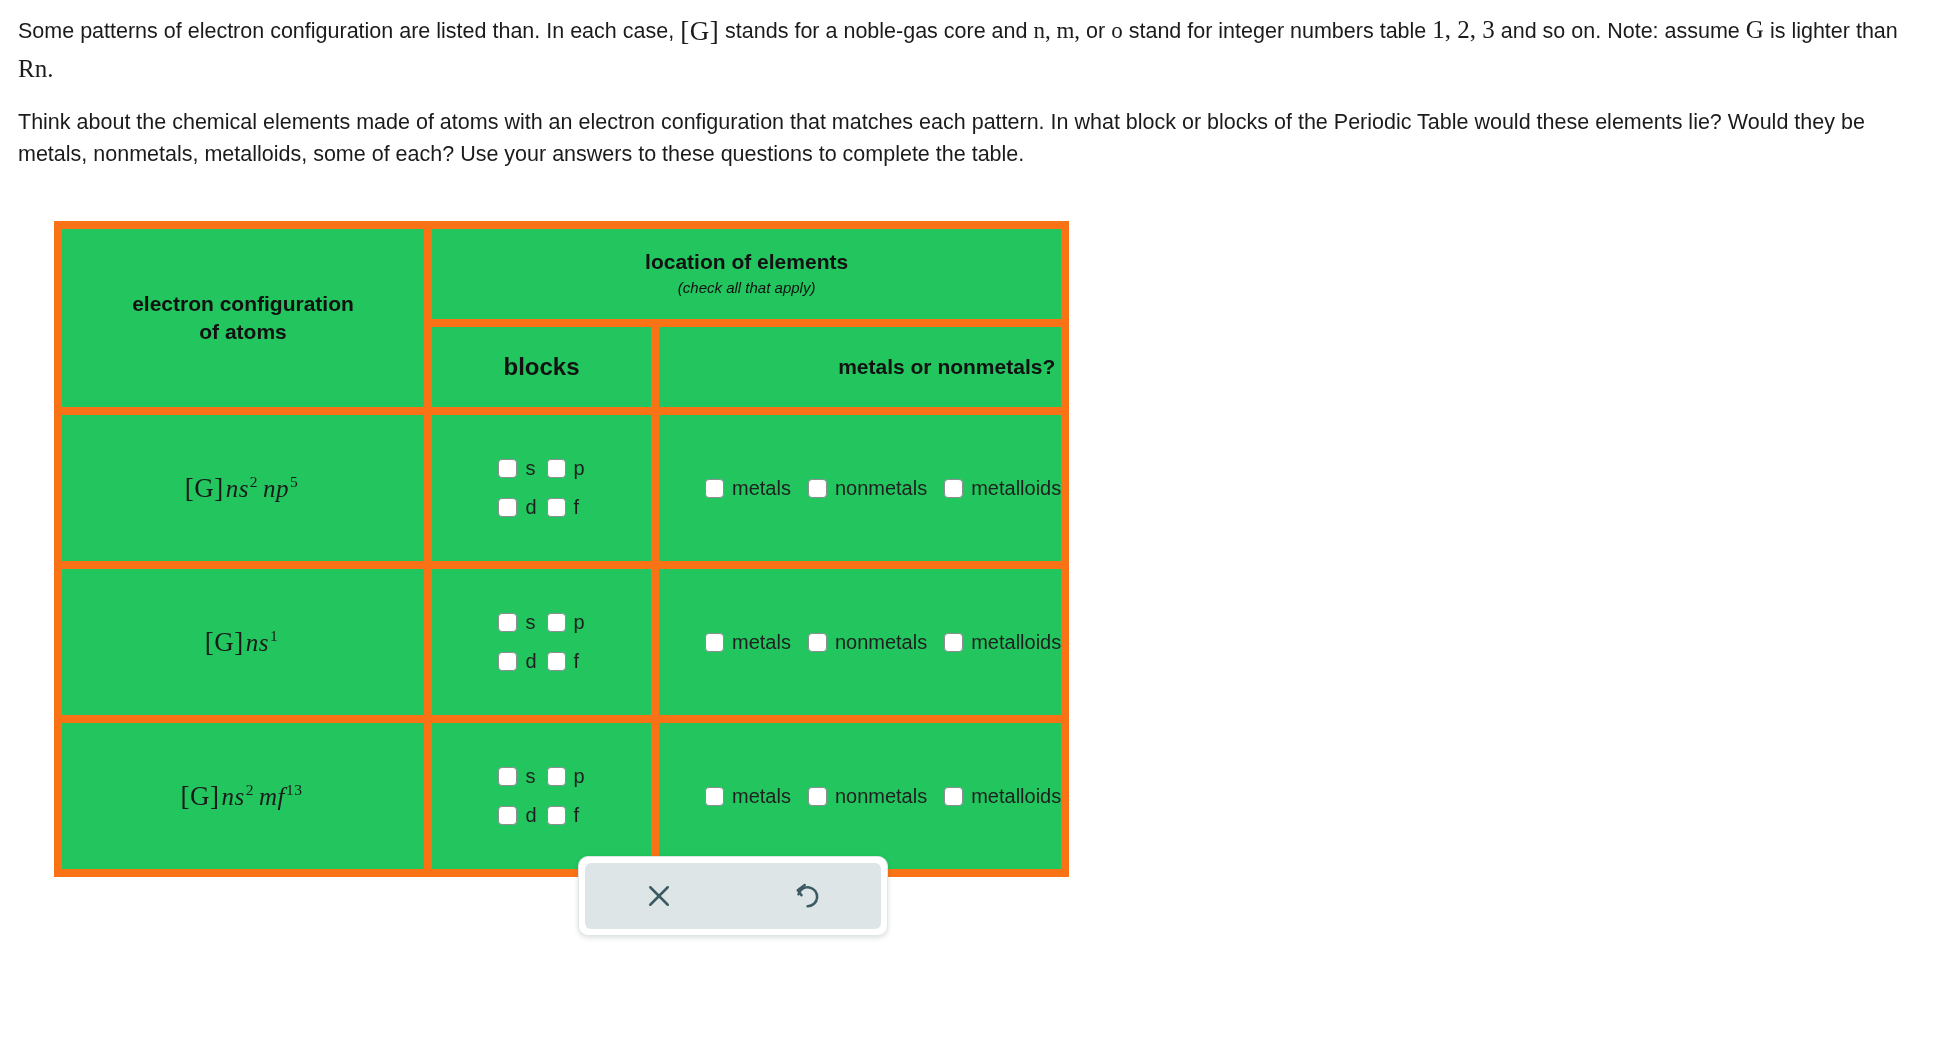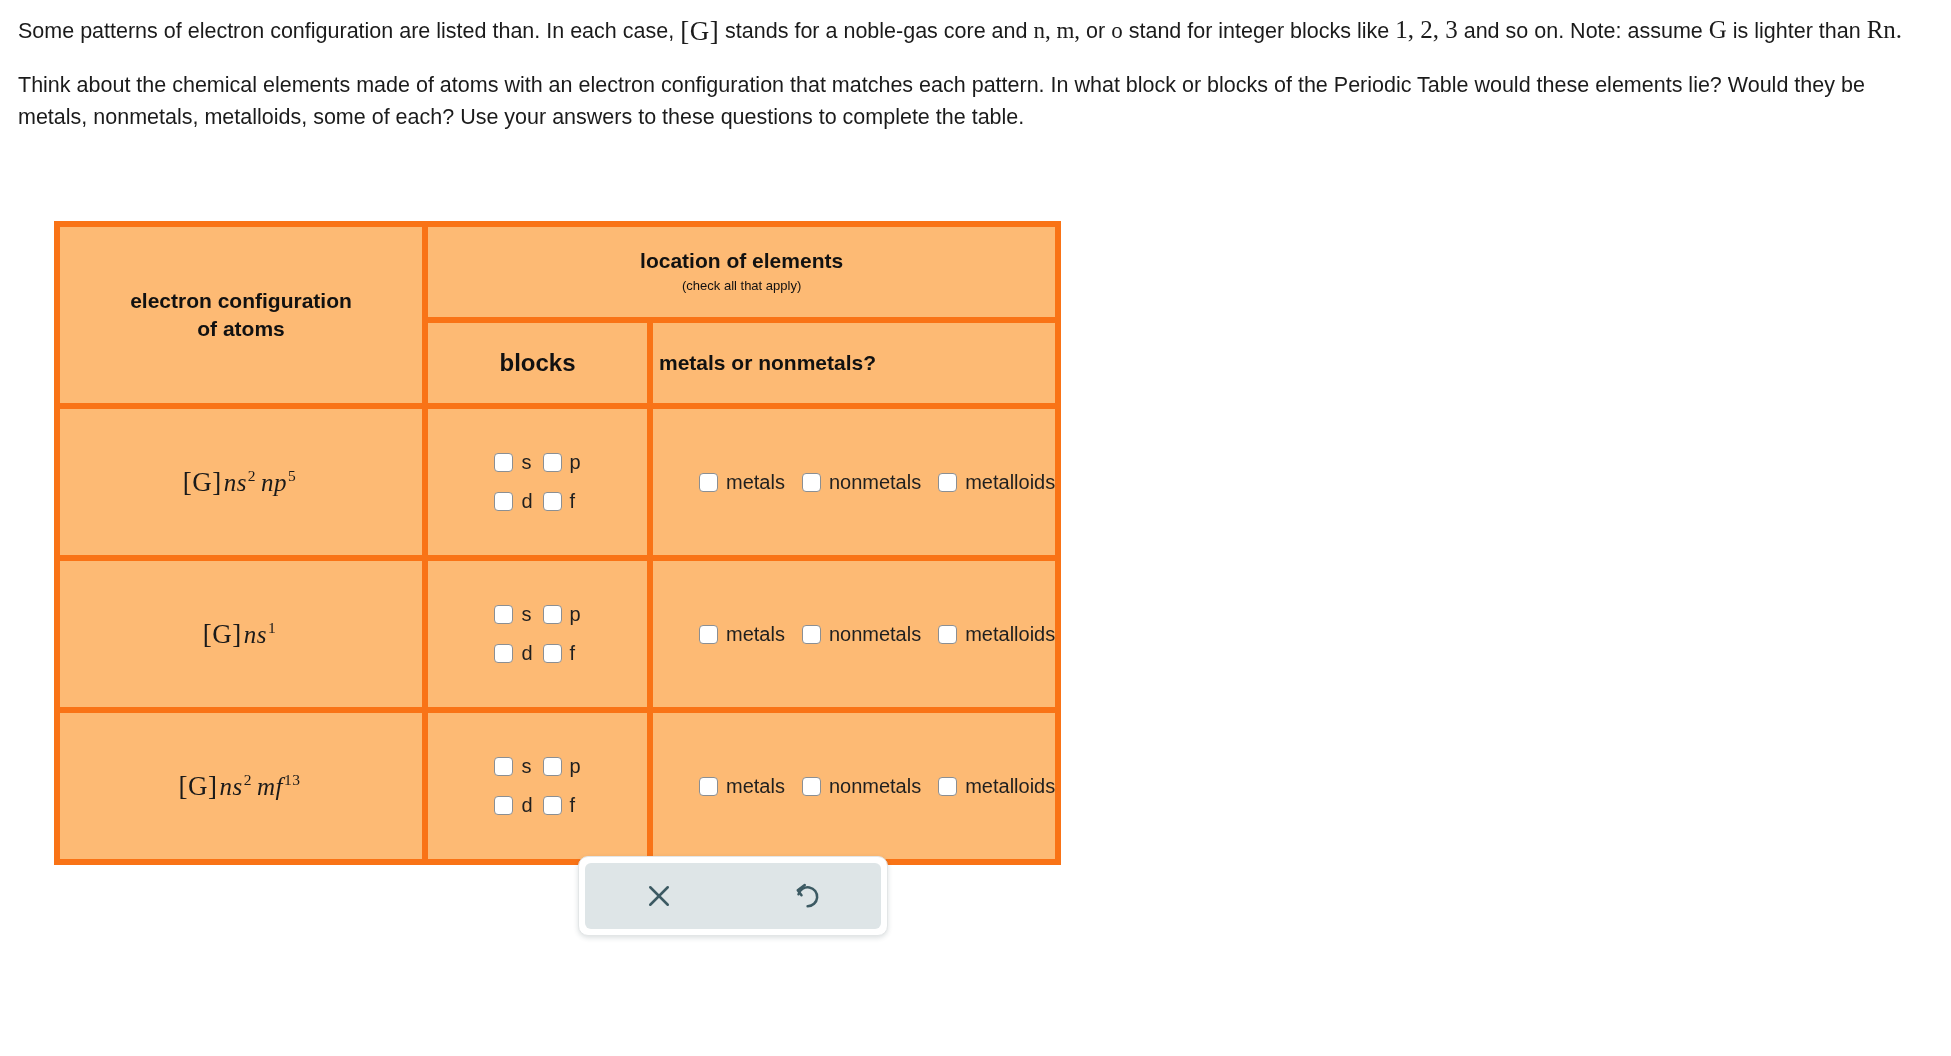--- a/index.html
+++ b/index.html
@@ -50,23 +50,23 @@
 
   
   .ptable {
     position: absolute;
     left: 54px;
     top: 221px;
     border-collapse: collapse;
     background: #fff;
   }
   .ptable td, .ptable th {
-    border: 6px solid #f97316;
+    border: 8px solid #f97316;
     padding: 0;
-    background: #fdba74;
+    background: #22c55e;
     vertical-align: middle;
   }
   .hdr-cfg {
     width: 318px;
     text-align: center;
     font-weight: bold;
     font-size: 21px;
     line-height: 1.35;
     padding: 6px 22px !important;
     color: #111;
@@ -75,36 +75,37 @@
     text-align: center;
     font-weight: bold;
     font-size: 21px;
     line-height: 1.3;
     padding: 12px 8px 14px 8px !important;
     color: #111;
     height: 64px;
   }
   .hdr-loc .sub {
     font-weight: normal;
-    font-size: 13px;
+    font-style: italic;
+    font-size: 15px;
     display: block;
     margin-top: 3px;
   }
   .hdr-blocks {
     width: 207px;
     text-align: center;
     font-weight: bold;
     font-size: 24px;
     padding: 12px 6px !important;
     height: 56px;
     color: #111;
   }
   .hdr-metals {
     width: 307px;
-    text-align: left;
+    text-align: right;
     font-weight: bold;
     font-size: 21px;
     padding: 12px 6px !important;
     height: 56px;
     color: #111;
   }
 
   .cfg-cell {
     text-align: center;
     height: 146px;
@@ -211,21 +212,21 @@
 <body>
 
 <div class="prose">
   <p>
     <span>Some patterns of electron configuration are listed than. In each case,</span>
     <span class="bracketG">[<span>G</span>]</span>
     <span>stands for a noble-gas core and</span>
     <span class="mathital">n, m,</span>
     <span>or</span>
     <span class="mathital">o</span>
-    <span>stand for integer blocks like</span>
+    <span>stand for integer numbers table</span>
     <span class="mathnum">1, 2, 3</span>
     <span>and so on.</span>
     <span class="noteital">Note:</span>
     <span>assume</span>
     <span class="mathnum">G</span>
     <span>is lighter than</span>
     <span class="mathnum">Rn.</span>
   </p>
   <p>Think about the chemical elements made of atoms with an electron configuration that matches each pattern. In what block or blocks of the Periodic Table would these elements lie? Would they be metals, nonmetals, metalloids, some of each? Use your answers to these questions to complete the table.</p>
 </div>

